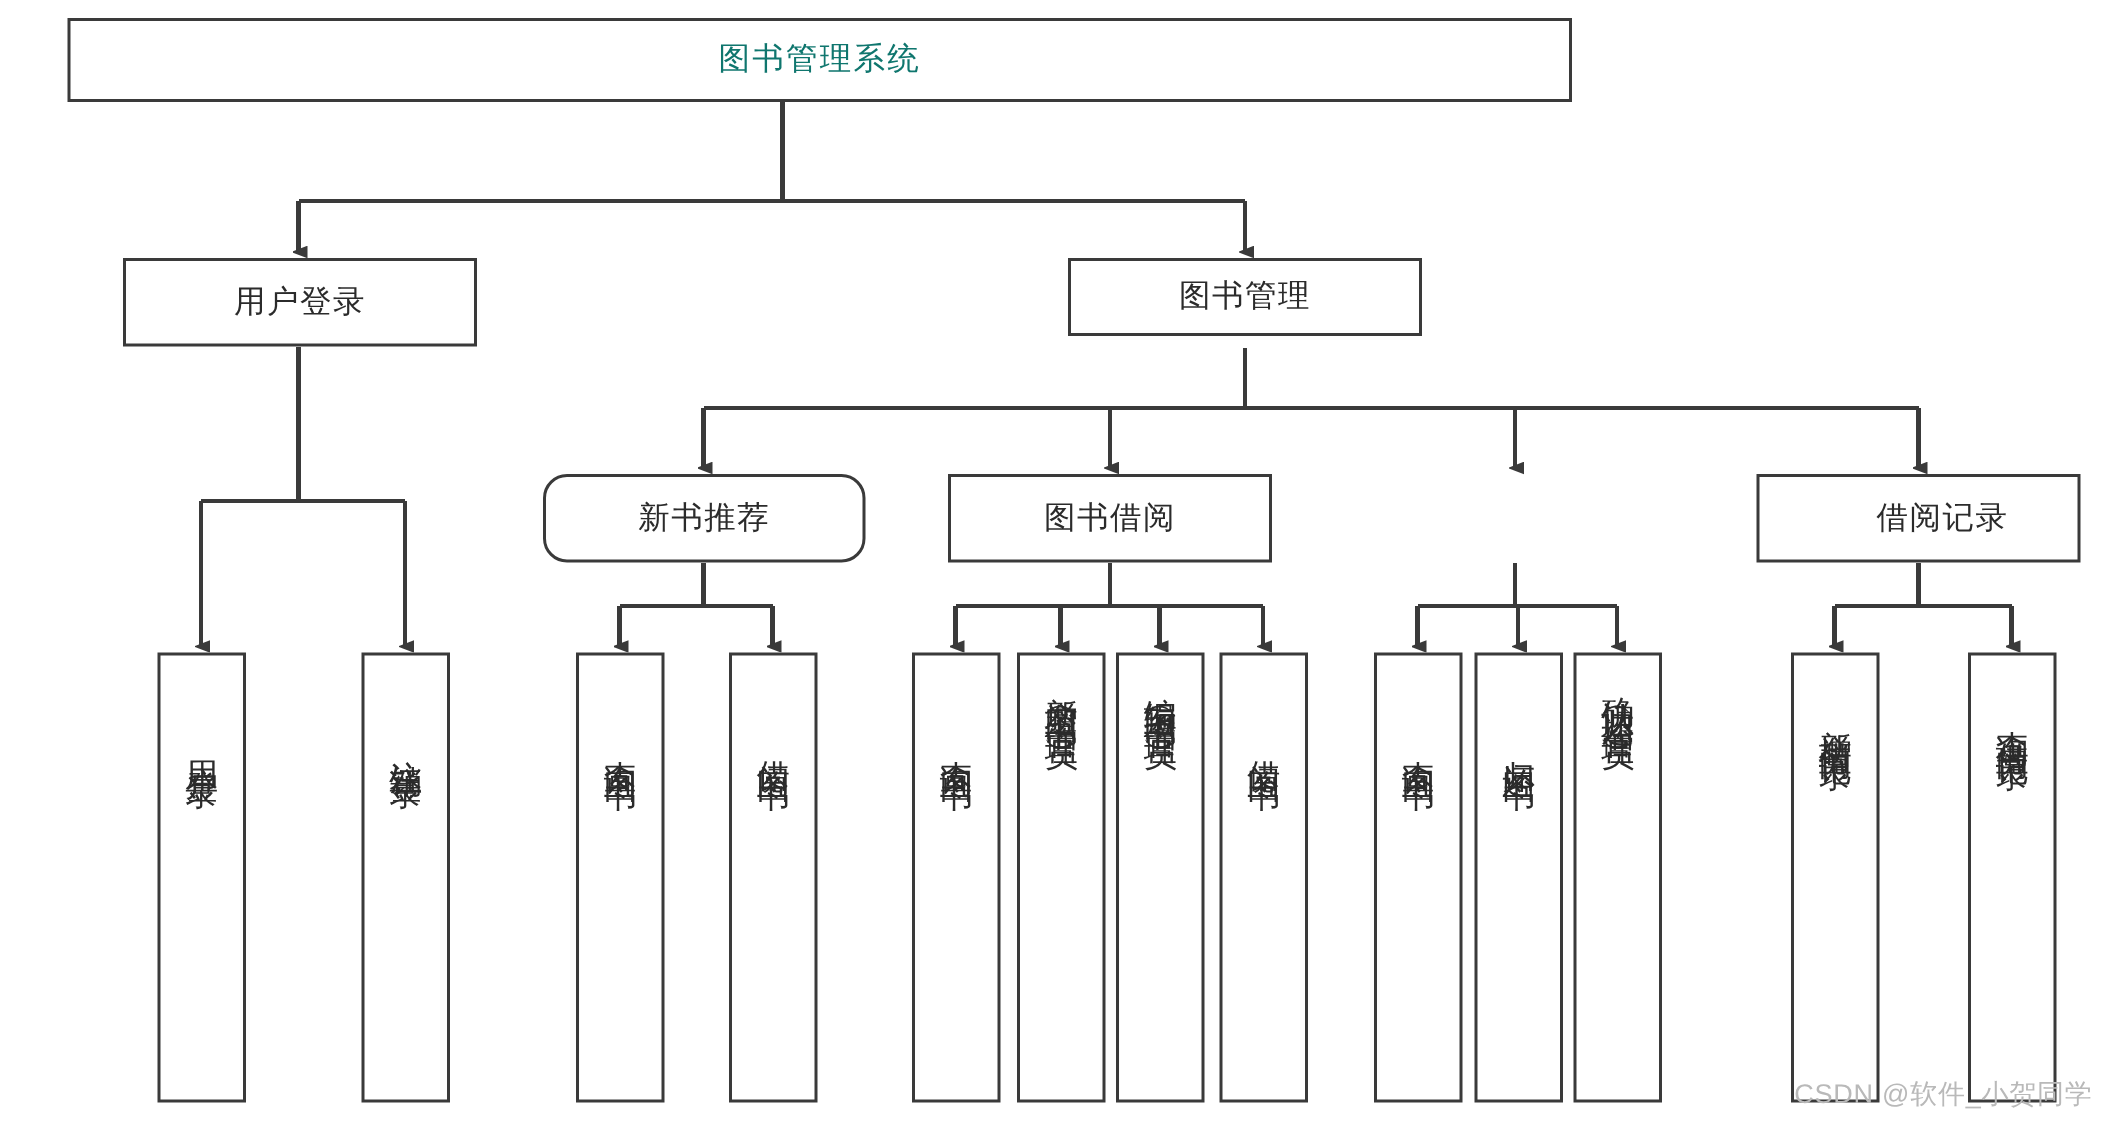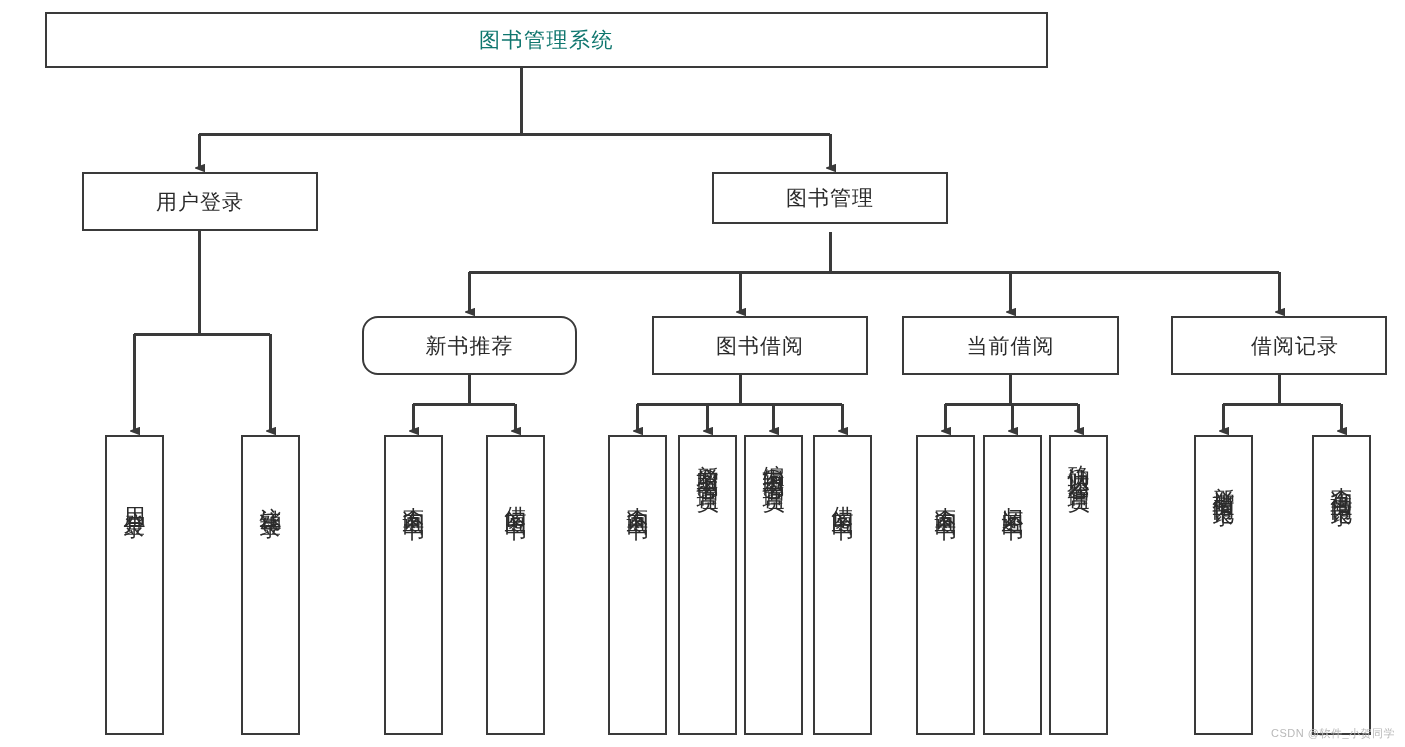--- a/index.html
+++ b/index.html
@@ -67,21 +67,21 @@
     white-space: nowrap;
     max-height: 230px;
   }
   .node.leaf.tall .node-label {
     padding-top: 0;
   }
   #watermark {
     position: absolute;
     right: 10px;
     bottom: 6px;
-    font-size: 11px;
+    font-size: 18px;
     color: #b9b9b9;
     letter-spacing: 0.5px;
     user-select: none;
     white-space: nowrap;
   }
 </style>
 </head>
 <body style="background: rgb(255, 255, 255);">
 
 <div id="diagram-canvas">
@@ -146,27 +146,24 @@
   </div>
 
   <div class="node horizontal" style="left: 712px; top: 172px; width: 236px; height: 52px; border-color: rgb(58, 58, 58); background: rgb(255, 255, 255); color: rgb(43, 43, 43);">
     <span class="node-label">图书管理</span>
   </div>
 
   <div class="node horizontal" style="left: 362px; top: 316px; width: 215px; height: 59px; border-color: rgb(58, 58, 58); background: rgb(255, 255, 255); color: rgb(43, 43, 43); border-radius: 16px;">
     <span class="node-label">新书推荐</span>
   </div>
 
-  <div class="node horizontal" style="left: 632px; top: 316px; width: 216px; height: 59px; border-color: rgb(58, 58, 58); background: rgb(255, 255, 255); color: rgb(43, 43, 43); margin-left: 20px;">
+  <div class="node horizontal" style="left: 632px; top: 316px; width: 216px; height: 59px; border-color: rgb(58, 58, 58); background: rgb(255, 255, 255); color: rgb(43, 43, 43);">
     <span class="node-label">图书借阅</span>
   </div>
 
-  <div class="node horizontal" style="left: 902px; top: 316px; width: 217px; height: 59px; border-color: rgb(58, 58, 58); background: rgb(255, 255, 255); color: rgb(43, 43, 43);">
-    <span class="node-label">当前借阅</span>
-  </div>
 
   <div class="node horizontal" style="left: 1171px; top: 316px; width: 216px; height: 59px; border-color: rgb(58, 58, 58); background: rgb(255, 255, 255); color: rgb(43, 43, 43); padding-left: 32px;">
     <span class="node-label">借阅记录</span>
   </div>
 
   <div class="node leaf" style="left: 105px; top: 435px; width: 59px; height: 300px; border-color: rgb(58, 58, 58); background: rgb(255, 255, 255); color: rgb(43, 43, 43);">
     <span class="node-label">用户登录</span>
   </div>
 
   <div class="node leaf" style="left: 241px; top: 435px; width: 59px; height: 300px; border-color: rgb(58, 58, 58); background: rgb(255, 255, 255); color: rgb(43, 43, 43);">

